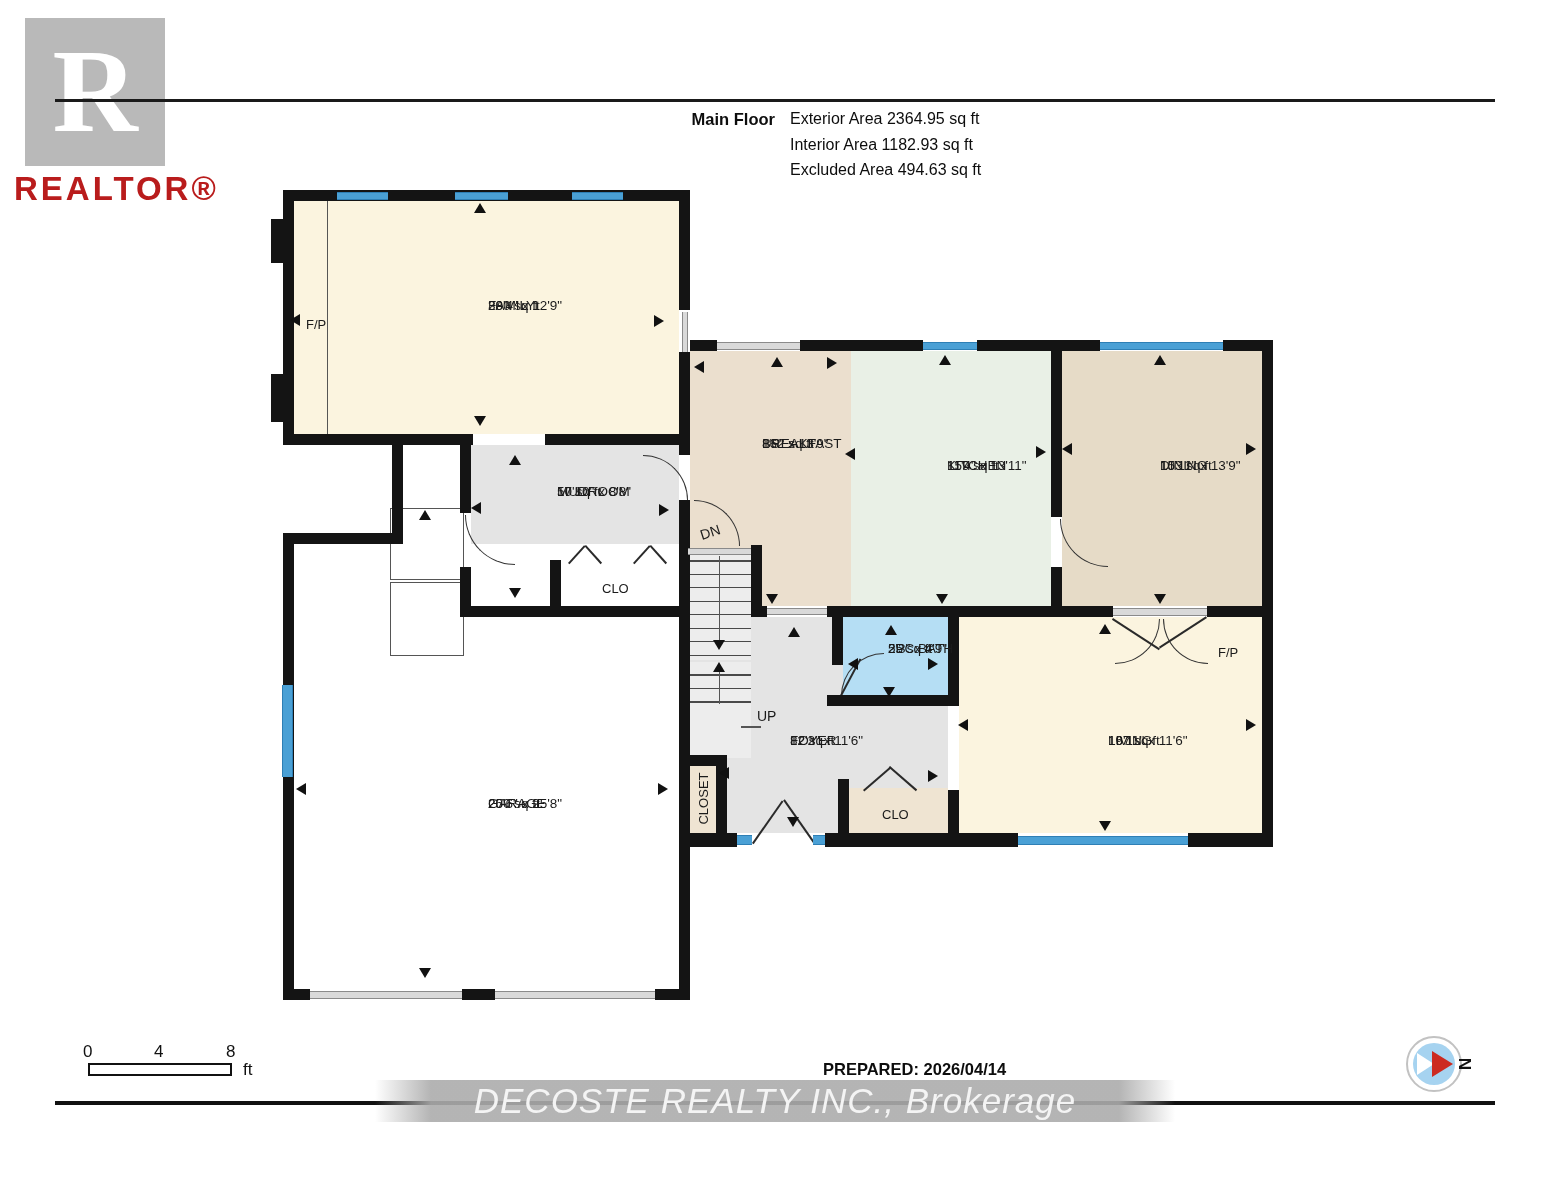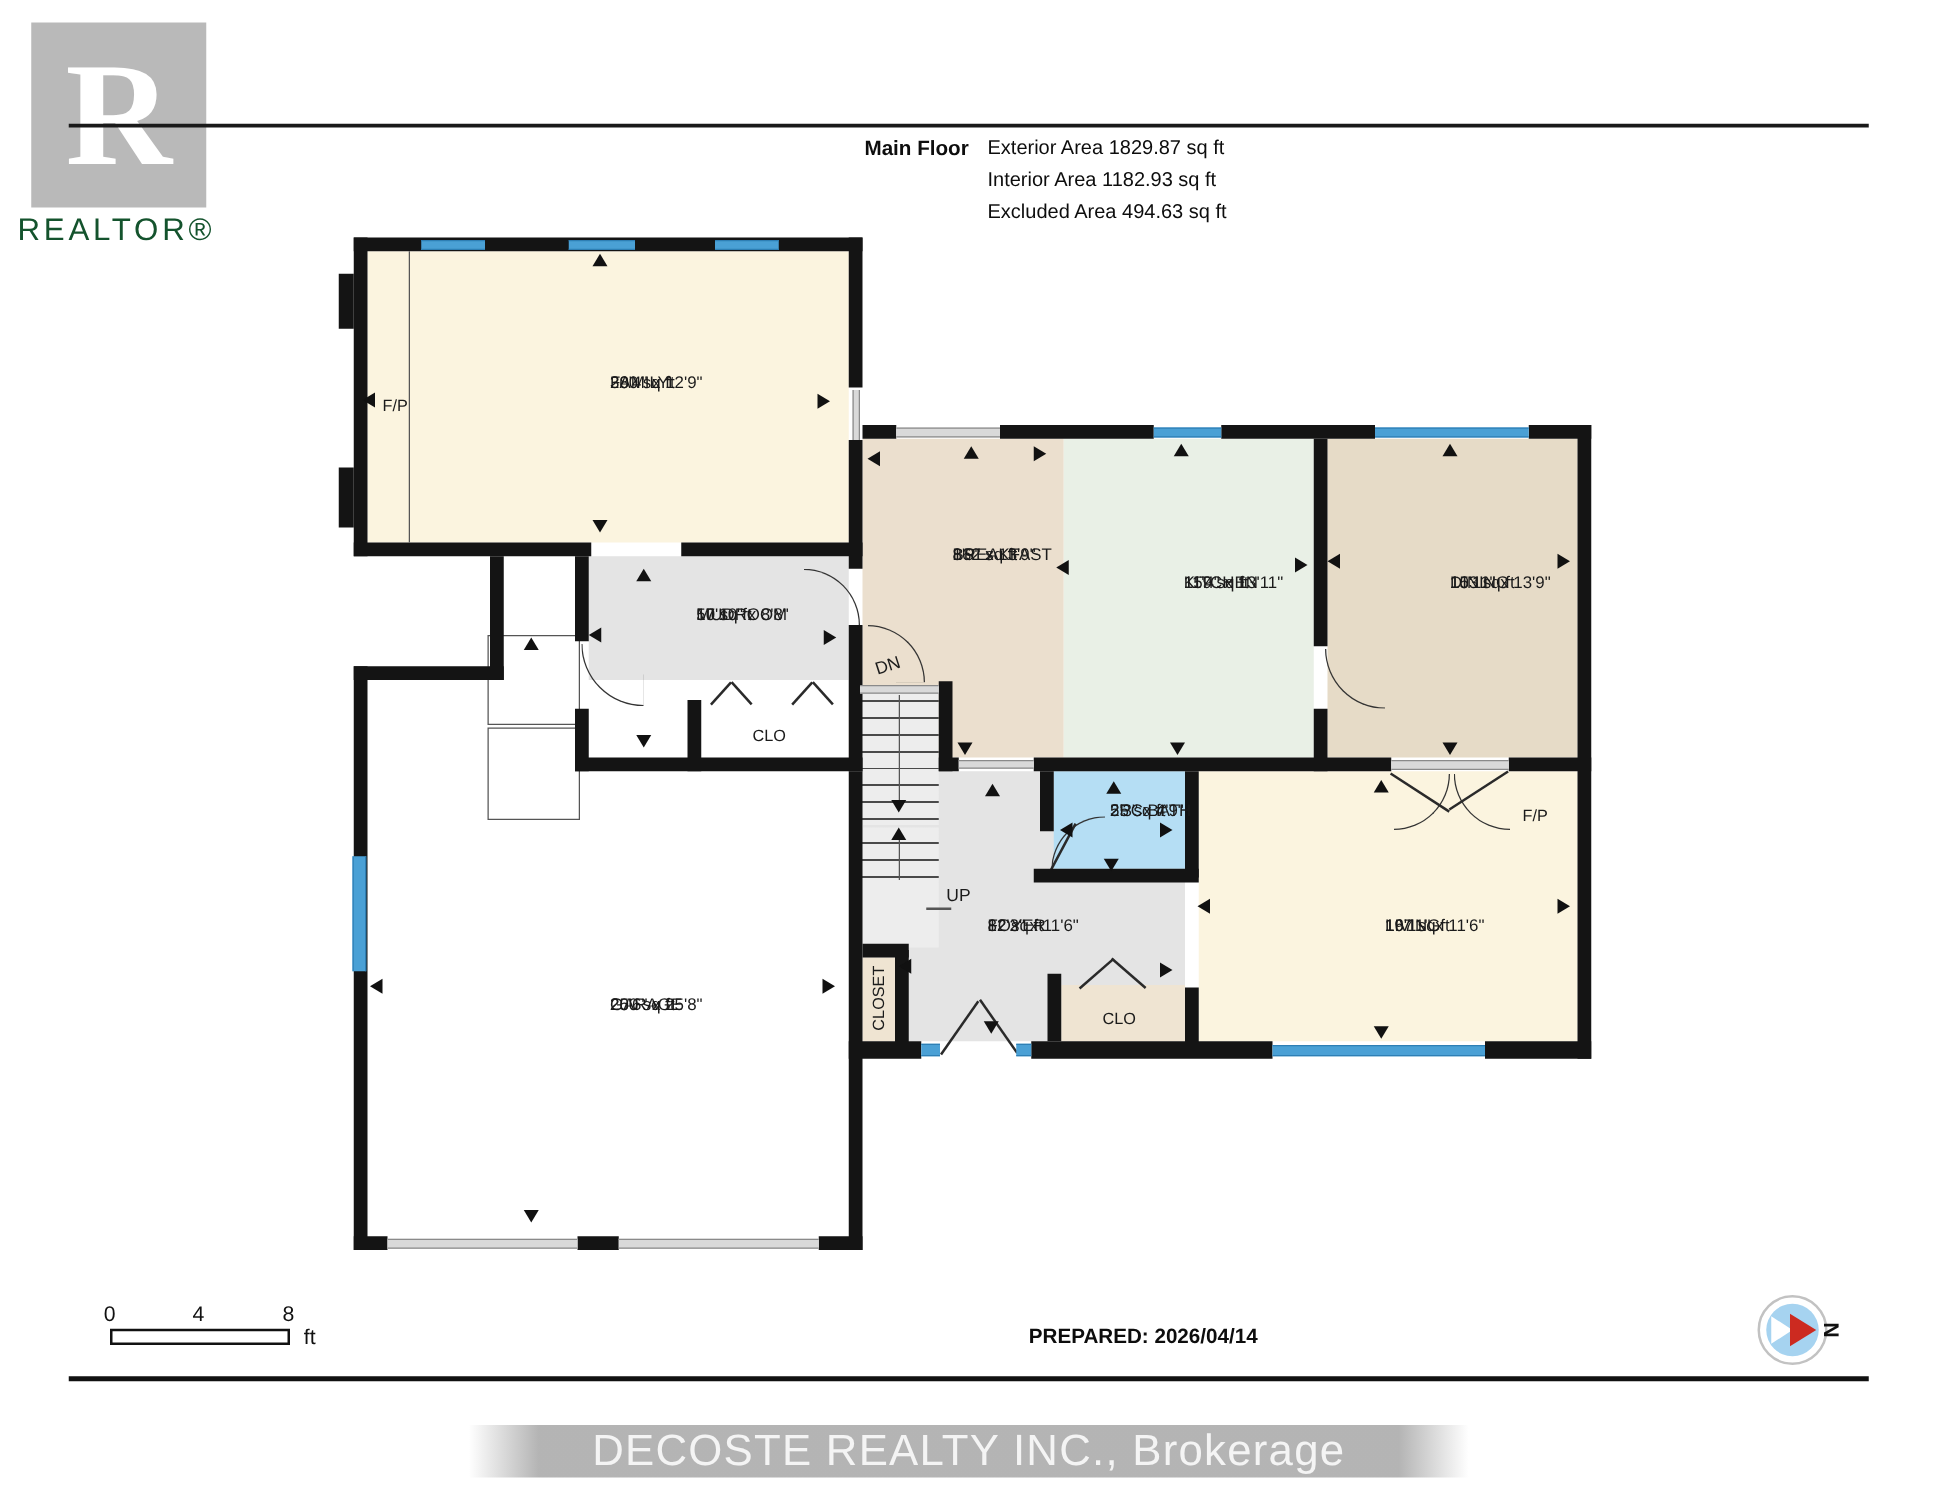--- a/index.html
+++ b/index.html
@@ -2,21 +2,21 @@
 <html><head>
 <meta charset="utf-8">
 <style>
   html,body{margin:0;padding:0;background:#fff;font-family:"Liberation Sans",sans-serif;}
   #canvas{position:relative;width:1553px;height:1200px;background:#fff;overflow:hidden;}
   #canvas div{position:absolute;box-sizing:border-box;}
 
   
   .logo-box{left:25px;top:18px;width:140px;height:148px;background:#b9b9b9;display:flex;align-items:center;justify-content:center;}
   .logo-r{color:#fff;font-size:118px;font-weight:700;line-height:1;font-family:"Liberation Serif",serif;}
-  .logo-word{left:14px;top:170px;width:175px;color:#14532d;font-size:25px;letter-spacing:3px;}
+  .logo-word{left:14px;top:170px;width:175px;color:#b91c1c;font-size:33px;letter-spacing:3px;font-weight:bold;}
   .title{left:0;top:52px;width:1553px;text-align:center;font-size:31px;font-weight:700;color:#0d0d0d;}
   .hrule{left:55px;top:99px;width:1440px;height:3px;background:#1a1a1a;}
   .floor-label{left:575px;top:110px;width:200px;text-align:right;font-size:16.5px;font-weight:700;color:#0d0d0d;}
   .area-line{left:790px;font-size:16px;color:#0d0d0d;}
 
   
   .wall{background:#141414;z-index:30;}
   .thin{background:#555;z-index:31;}
   .win{background:#4aa0d5;z-index:40;border-top:1.5px solid #2e7fb5;border-bottom:1.5px solid #2e7fb5;}
   .winv{background:#4aa0d5;z-index:40;border-left:1.5px solid #2e7fb5;border-right:1.5px solid #2e7fb5;}
@@ -47,36 +47,36 @@
   .sb-w{background:#fff;} .sb-b{background:#111;}
   .scale-unit{left:243px;top:1060px;font-size:17px;color:#111;}
   .prepared{left:823px;top:1060px;font-size:16.5px;font-weight:700;color:#0d0d0d;}
   .compass-outer{left:1406px;top:1036px;width:56px;height:56px;border:2px solid #c2c2c2;border-radius:50%;background:#fff;z-index:5;}
   .compass-inner{left:1413px;top:1043px;width:42px;height:42px;border-radius:50%;background:#a6d3f0;z-index:6;}
   .compass-wtri{left:1417px;top:1053px;width:0;height:0;border-top:11px solid transparent;border-bottom:11px solid transparent;border-left:17px solid #fff;z-index:7;}
   .compass-rtri{left:1432px;top:1051px;width:0;height:0;border-top:13px solid transparent;border-bottom:13px solid transparent;border-left:21px solid #cc2a20;z-index:7;}
   .compass-n{left:1458px;top:1054px;font-size:17px;font-weight:700;color:#111;transform:rotate(90deg);z-index:7;}
   .brule{left:55px;top:1101px;width:1440px;height:4px;background:#111;}
   .disclaimer{left:66px;top:1111px;width:1300px;font-size:15px;color:#151515;z-index:60;}
-  .watermark{left:375px;top:1140px;width:800px;height:42px;z-index:58;display:flex;align-items:center;justify-content:center;
-    background:linear-gradient(90deg,rgba(178,178,178,0) 0%,rgba(172,172,172,.9) 7%,rgba(172,172,172,.9) 93%,rgba(178,178,178,0) 100%);}
+  .watermark{left:375px;top:1080px;width:800px;height:42px;z-index:58;display:flex;align-items:center;justify-content:center;
+    background:linear-gradient(90deg,rgba(178,178,178,0) 0%,rgba(172,172,172,.9) 7%,rgba(172,172,172,.9) 93%,rgba(178,178,178,0) 100%);font-style:italic;}
   .watermark span{color:#f4f4f4;font-size:35px;letter-spacing:1px;white-space:nowrap;}
 </style>
 </head>
 <body>
 
 <div id="canvas">
 
   <div class="logo-box">
     <span class="logo-r">R</span>
   </div>
   <div class="logo-word">REALTOR®</div>
   <div class="hrule"></div>
   <div class="floor-label">Main Floor</div>
-  <div class="area-line" style="top:110px;">Exterior Area 1829.87 sq ft</div>
+  <div class="area-line" style="top:110px;">Exterior Area 2364.95 sq ft</div>
   <div class="area-line" style="top:136px;">Interior Area 1182.93 sq ft</div>
   <div class="area-line" style="top:161px;">Excluded Area 494.63 sq ft</div>
 
   <div class="fill" style="left:294px;top:201px;width:385px;height:233px;background:#fbf4df;"></div>
   <div class="white" style="left:403px;top:445px;width:57px;height:99px;"></div>
   <div class="fill" style="left:471px;top:445px;width:208px;height:161px;background:#e4e4e4;"></div>
   <div class="fill" style="left:561px;top:565px;width:118px;height:41px;background:#efe4d2;"></div>
   <div class="fill" style="left:690px;top:351px;width:161px;height:255px;background:#ebdfce;"></div>
   <div class="fill" style="left:851px;top:351px;width:200px;height:255px;background:#e9f0e6;"></div>
   <div class="fill" style="left:1062px;top:351px;width:200px;height:255px;background:#e6dbc7;"></div>

